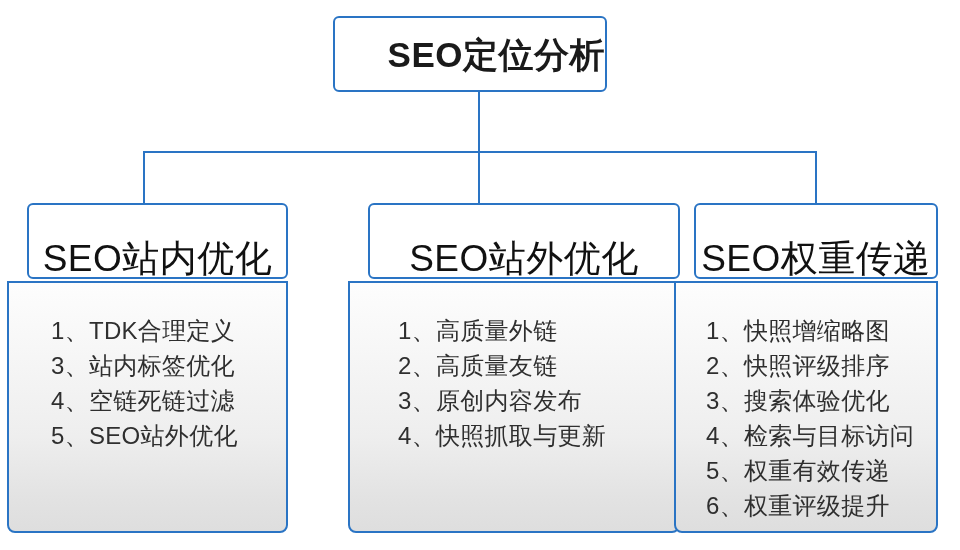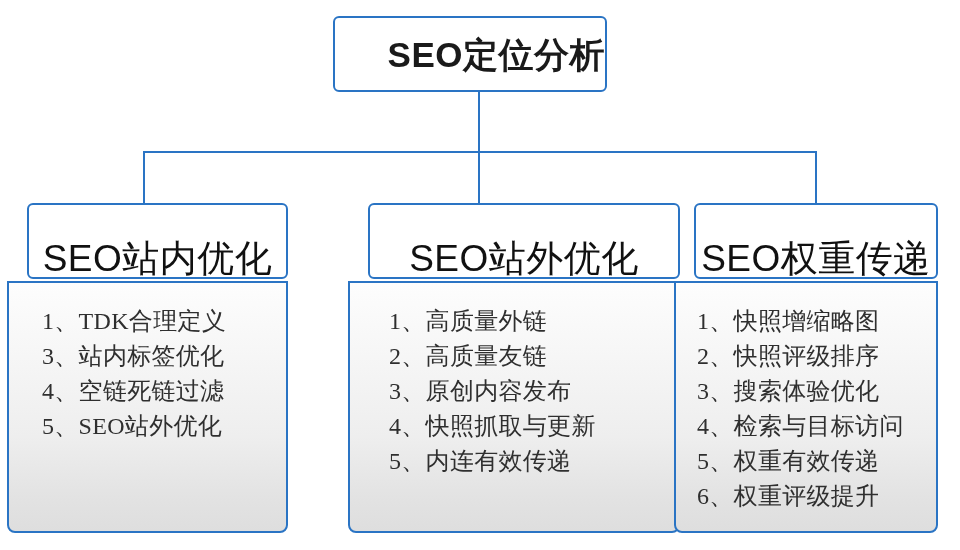--- a/index.html
+++ b/index.html
@@ -77,23 +77,22 @@
     border: 2px solid #2a74c4;
     border-radius: 0 0 8px 8px;
     box-sizing: border-box;
     height: 252px;
     background: linear-gradient(to bottom, #fdfdfd 0%, #f6f6f6 30%, #eeeeee 62%, #e2e2e2 88%, #dedede 100%);
     padding: 14px 0 0 0;
     overflow: hidden;
   }
   .item-list {
     list-style: none;
-    margin: 7px;
+    margin: 16px;
     padding: 0 0 0 26px;
-    font-family: Liberation Serif, serif;
   }
   .item {
     font-size: 24px;
     color: #2f2f2f;
     line-height: 35px;
     white-space: nowrap;
     letter-spacing: 0.3px;
   }
   .item-num { color: #2f2f2f; }
   .item-text { color: #2f2f2f; }
@@ -153,23 +152,20 @@
         </li>
         <li class="item">
           <span class="item-num">2、</span><span class="item-text">高质量友链</span>
         </li>
         <li class="item">
           <span class="item-num">3、</span><span class="item-text">原创内容发布</span>
         </li>
         <li class="item">
           <span class="item-num">4、</span><span class="item-text">快照抓取与更新</span>
         </li>
-        <li class="item">
-          <span class="item-num">5、</span><span class="item-text">内连有效传递</span>
-        </li>
       </ul>
     </div>
   </div>
 
   <div class="column" id="col-2">
     <div class="col-head">
       <span class="col-head-title">SEO权重传递</span>
     </div>
     <div class="col-body">
       <ul class="item-list">

